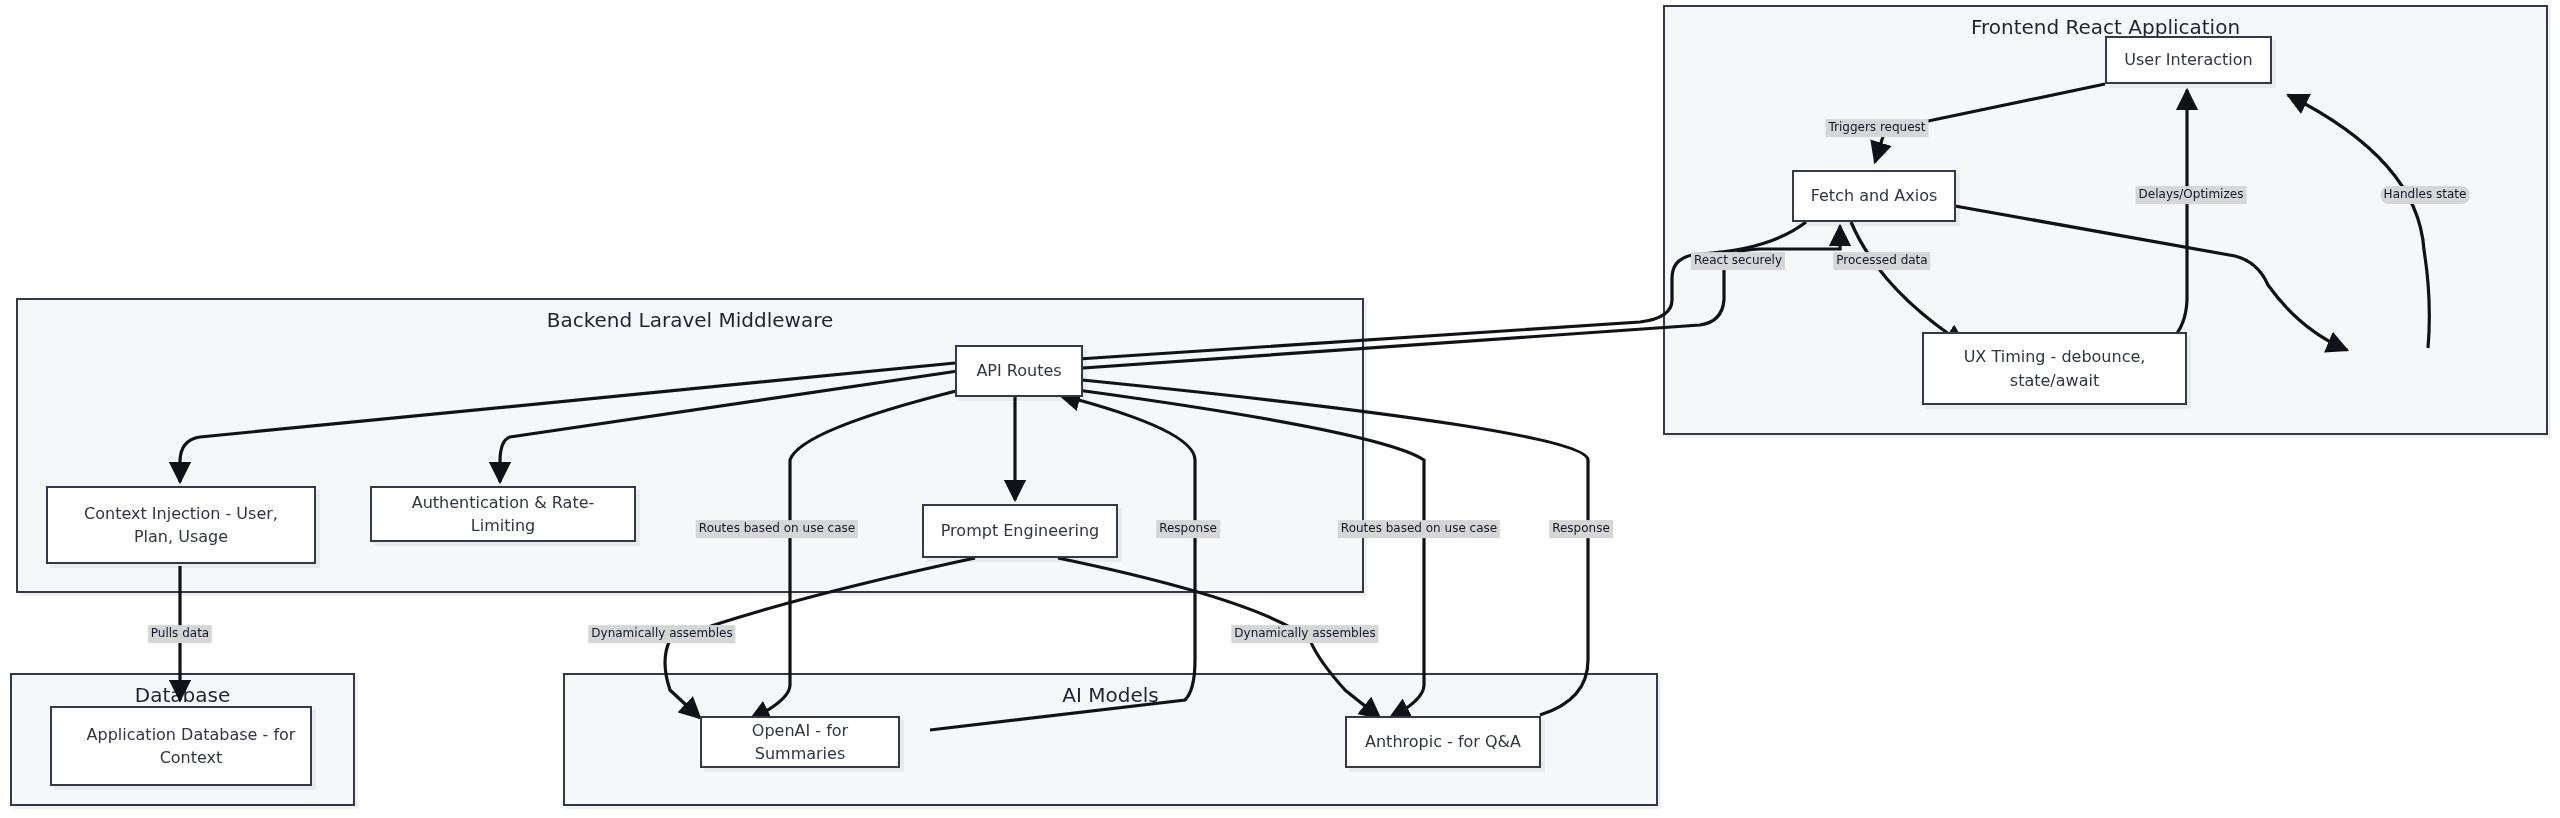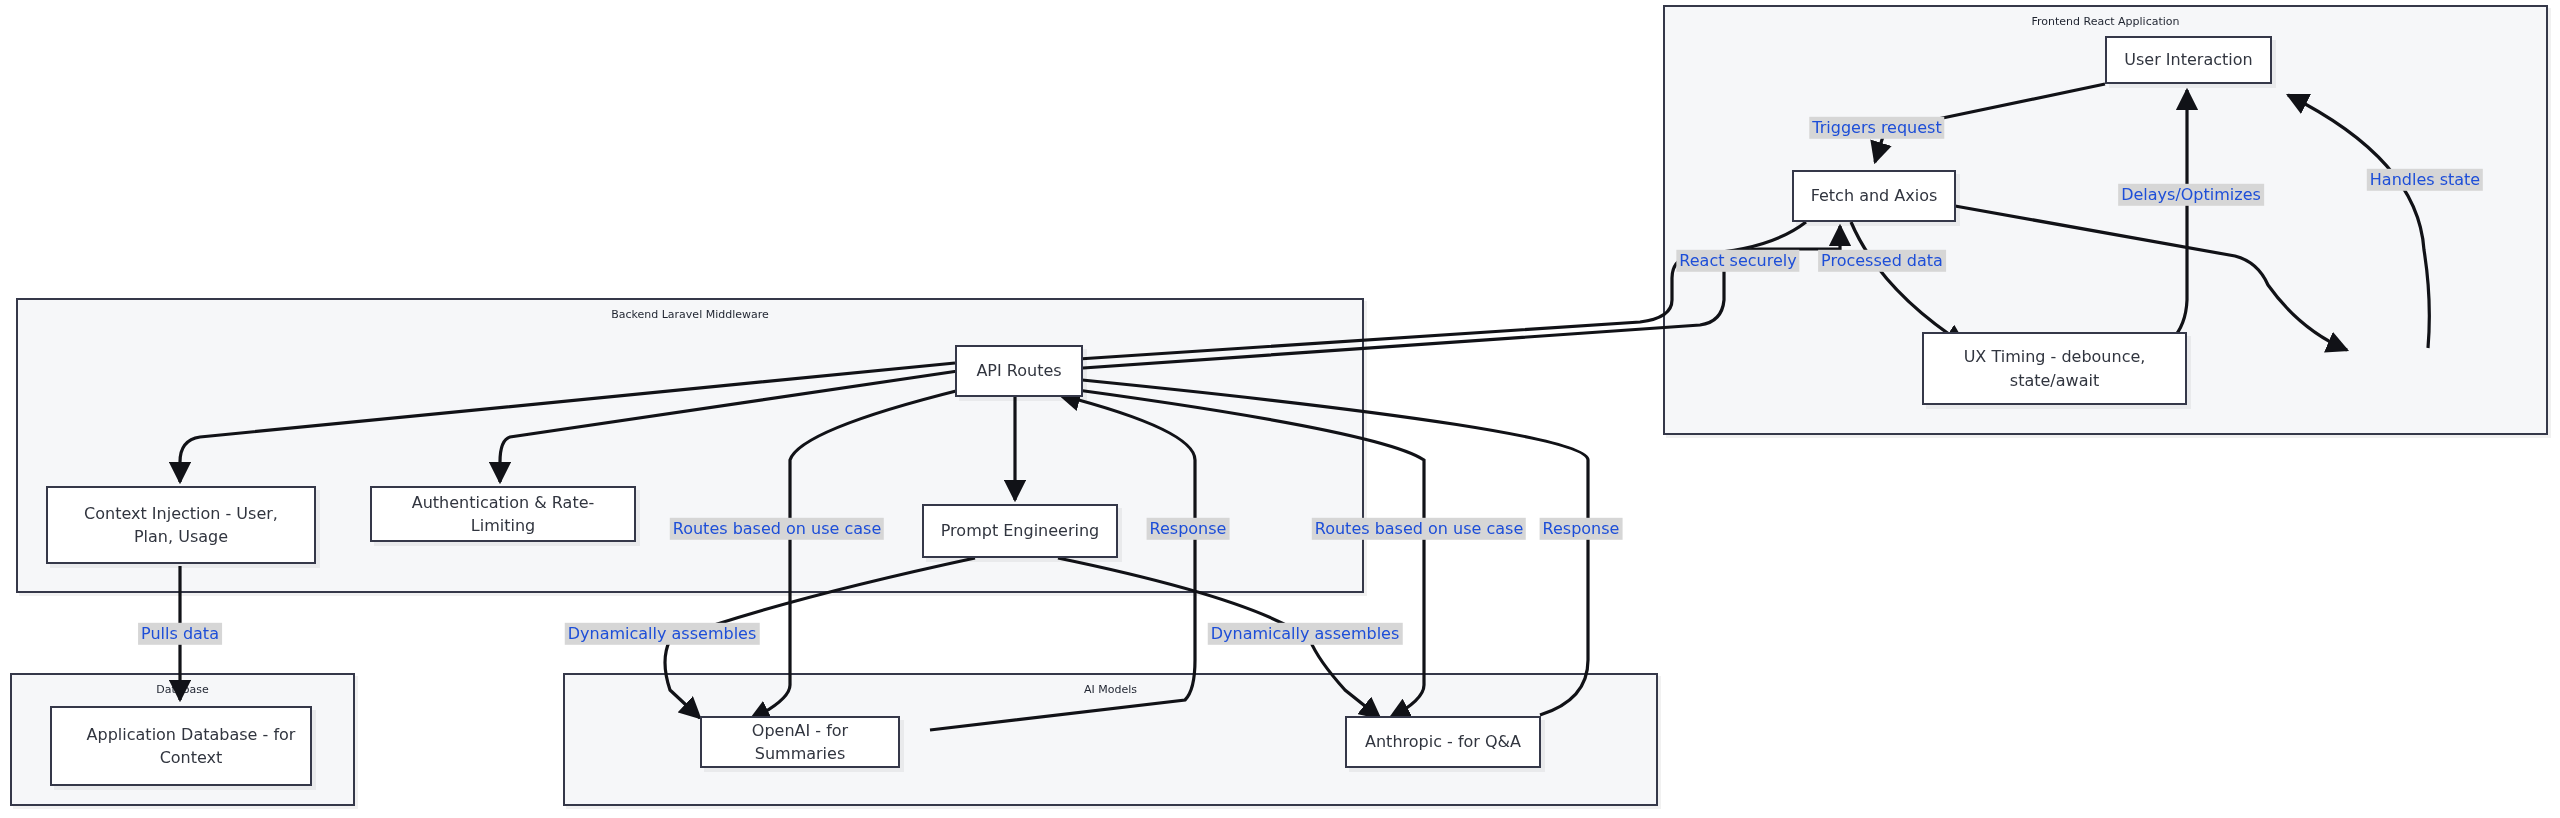--- a/index.html
+++ b/index.html
@@ -15,43 +15,43 @@
     position:absolute;
     background:#f6f7f9;
     border:2px solid #353849;
     box-sizing:border-box;
     box-shadow:3px 3px 0 rgba(0,0,0,0.055);
   }
   .cluster-title{
     position:absolute;
     top:8px;left:0;width:100%;
     text-align:center;
-    font-size:11px;
+    font-size:20px;
     color:#1f2430;
     white-space:nowrap;
   }
   .node{
     position:absolute;
     background:#ffffff;
     border:2px solid #353849;
     box-sizing:border-box;
     display:flex;align-items:center;justify-content:center;
     text-align:center;
     font-size:16px;
     color:#31353f;
     line-height:1.45;
     box-shadow:4px 4px 0 rgba(0,0,0,0.05);
     padding:2px 8px;
   }
   .node span{display:block;}
   .edge-label{
     position:absolute;
     background:#d6d6d6;
-    color:#1d4ed8;
-    font-size:16px;
+    color:#0f172a;
+    font-size:12px;
     line-height:1.15;
     padding:2px 3px;
     white-space:nowrap;
     transform:translate(-50%,-50%);
   }
 </style>
 </head>
 <body>
 
 <div id="root">
@@ -154,21 +154,21 @@
   </div>
   <div class="edge-label" style="left:1738px;top:261px;">
     <span>React securely</span>
   </div>
   <div class="edge-label" style="left:1882px;top:261px;">
     <span>Processed data</span>
   </div>
   <div class="edge-label" style="left:2191px;top:195px;">
     <span>Delays/Optimizes</span>
   </div>
-  <div class="edge-label" style="left:2425px;top:180px;">
+  <div class="edge-label" style="left:2425px;top:195px;border-radius:8px;">
     <span>Handles state</span>
   </div>
   <div class="edge-label" style="left:180px;top:634px;">
     <span>Pulls data</span>
   </div>
   <div class="edge-label" style="left:777px;top:529px;">
     <span>Routes based on use case</span>
   </div>
   <div class="edge-label" style="left:1188px;top:529px;">
     <span>Response</span>

